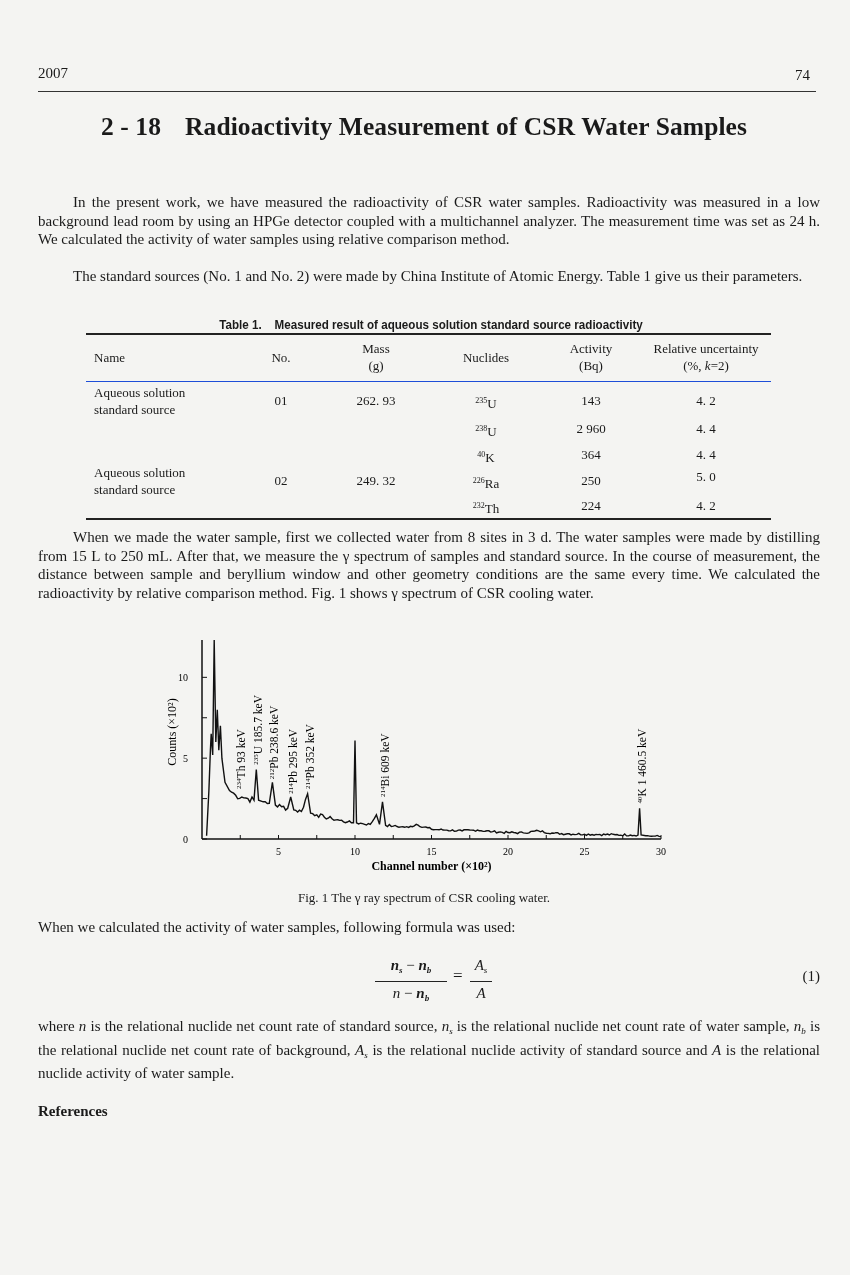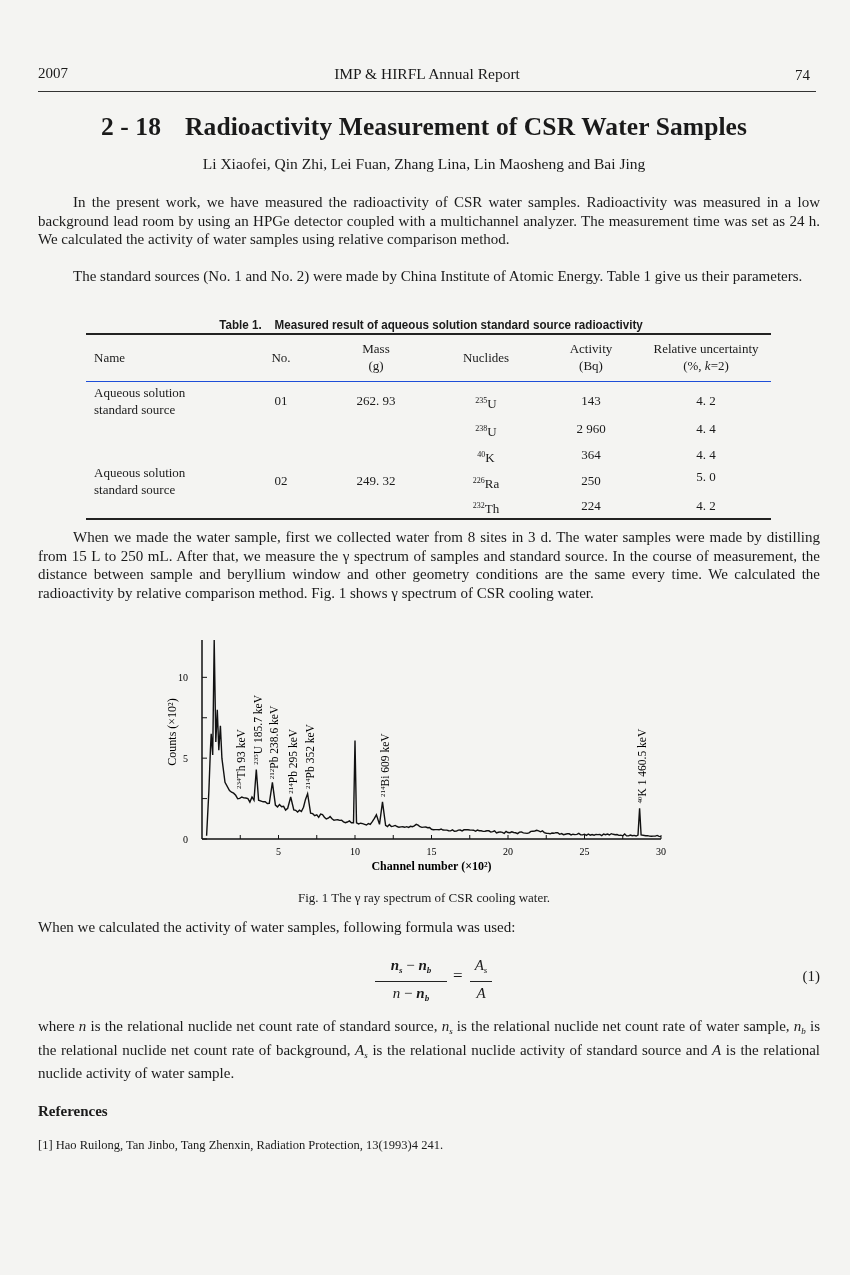--- a/index.html
+++ b/index.html
@@ -84,28 +84,26 @@
     position: absolute; left: 38px; font-size: 12.5px;
   }
 </style>
 </head>
 <body>
 
 <div class="page">
 
   <div class="running-head">
     <span class="yr">2007</span>
-    <span class="ttl">IMP &amp; HIRFL Annual Report</span>
     <span class="pg">74</span>
   </div>
 
   <div class="title">
     <span class="num">2 - 18</span><span>Radioactivity Measurement of CSR Water Samples</span>
   </div>
-  <div class="authors">Li Xiaofei, Qin Zhi, Lei Fuan, Zhang Lina, Lin Maosheng and Bai Jing</div>
 
   <div class="para" style="top:193px;"><span class="indent"></span><span>In the present work, we have measured the radioactivity of CSR water samples. Radioactivity was measured in a low background lead room by using an HPGe detector coupled with a multichannel analyzer. The measurement time was set as 24 h. We calculated the activity of water samples using relative comparison method.</span></div>
   <div class="para" style="top:267px;"><span class="indent"></span><span>The standard sources (No. 1 and No. 2) were made by China Institute of Atomic Energy. Table 1 give us their parameters.</span></div>
 
   <div class="table-caption">
     <span>Table 1.</span>&nbsp;&nbsp;&nbsp;&nbsp;<span>Measured result of aqueous solution standard source radioactivity</span>
   </div>
 
   <div class="tbl">
     <div class="hdr">
@@ -236,15 +234,14 @@
       <span class="num"><span>A</span><sub>s</sub></span>
       <span class="bar"></span>
       <span class="den">A</span>
     </div>
     <span class="eq-num">(1)</span>
   </div>
 
   <div class="para" style="top:1017px;"><span>where </span><i>n</i><span> is the relational nuclide net count rate of standard source, </span><i><span>n</span><sub>s</sub></i><span> is the relational nuclide net count rate of water sample, </span><i><span>n</span><sub>b</sub></i><span> is the relational nuclide net count rate of background, </span><i><span>A</span><sub>s</sub></i><span> is the relational nuclide activity of standard source and </span><i>A</i><span> is the relational nuclide activity of water sample.</span></div>
 
   <div class="refs-title">References</div>
-  <div class="ref" style="top:1138px;">[1]  Hao Ruilong, Tan Jinbo, Tang Zhenxin, Radiation Protection, 13(1993)4 241.</div>
 
 </div>
 
 </body></html>

